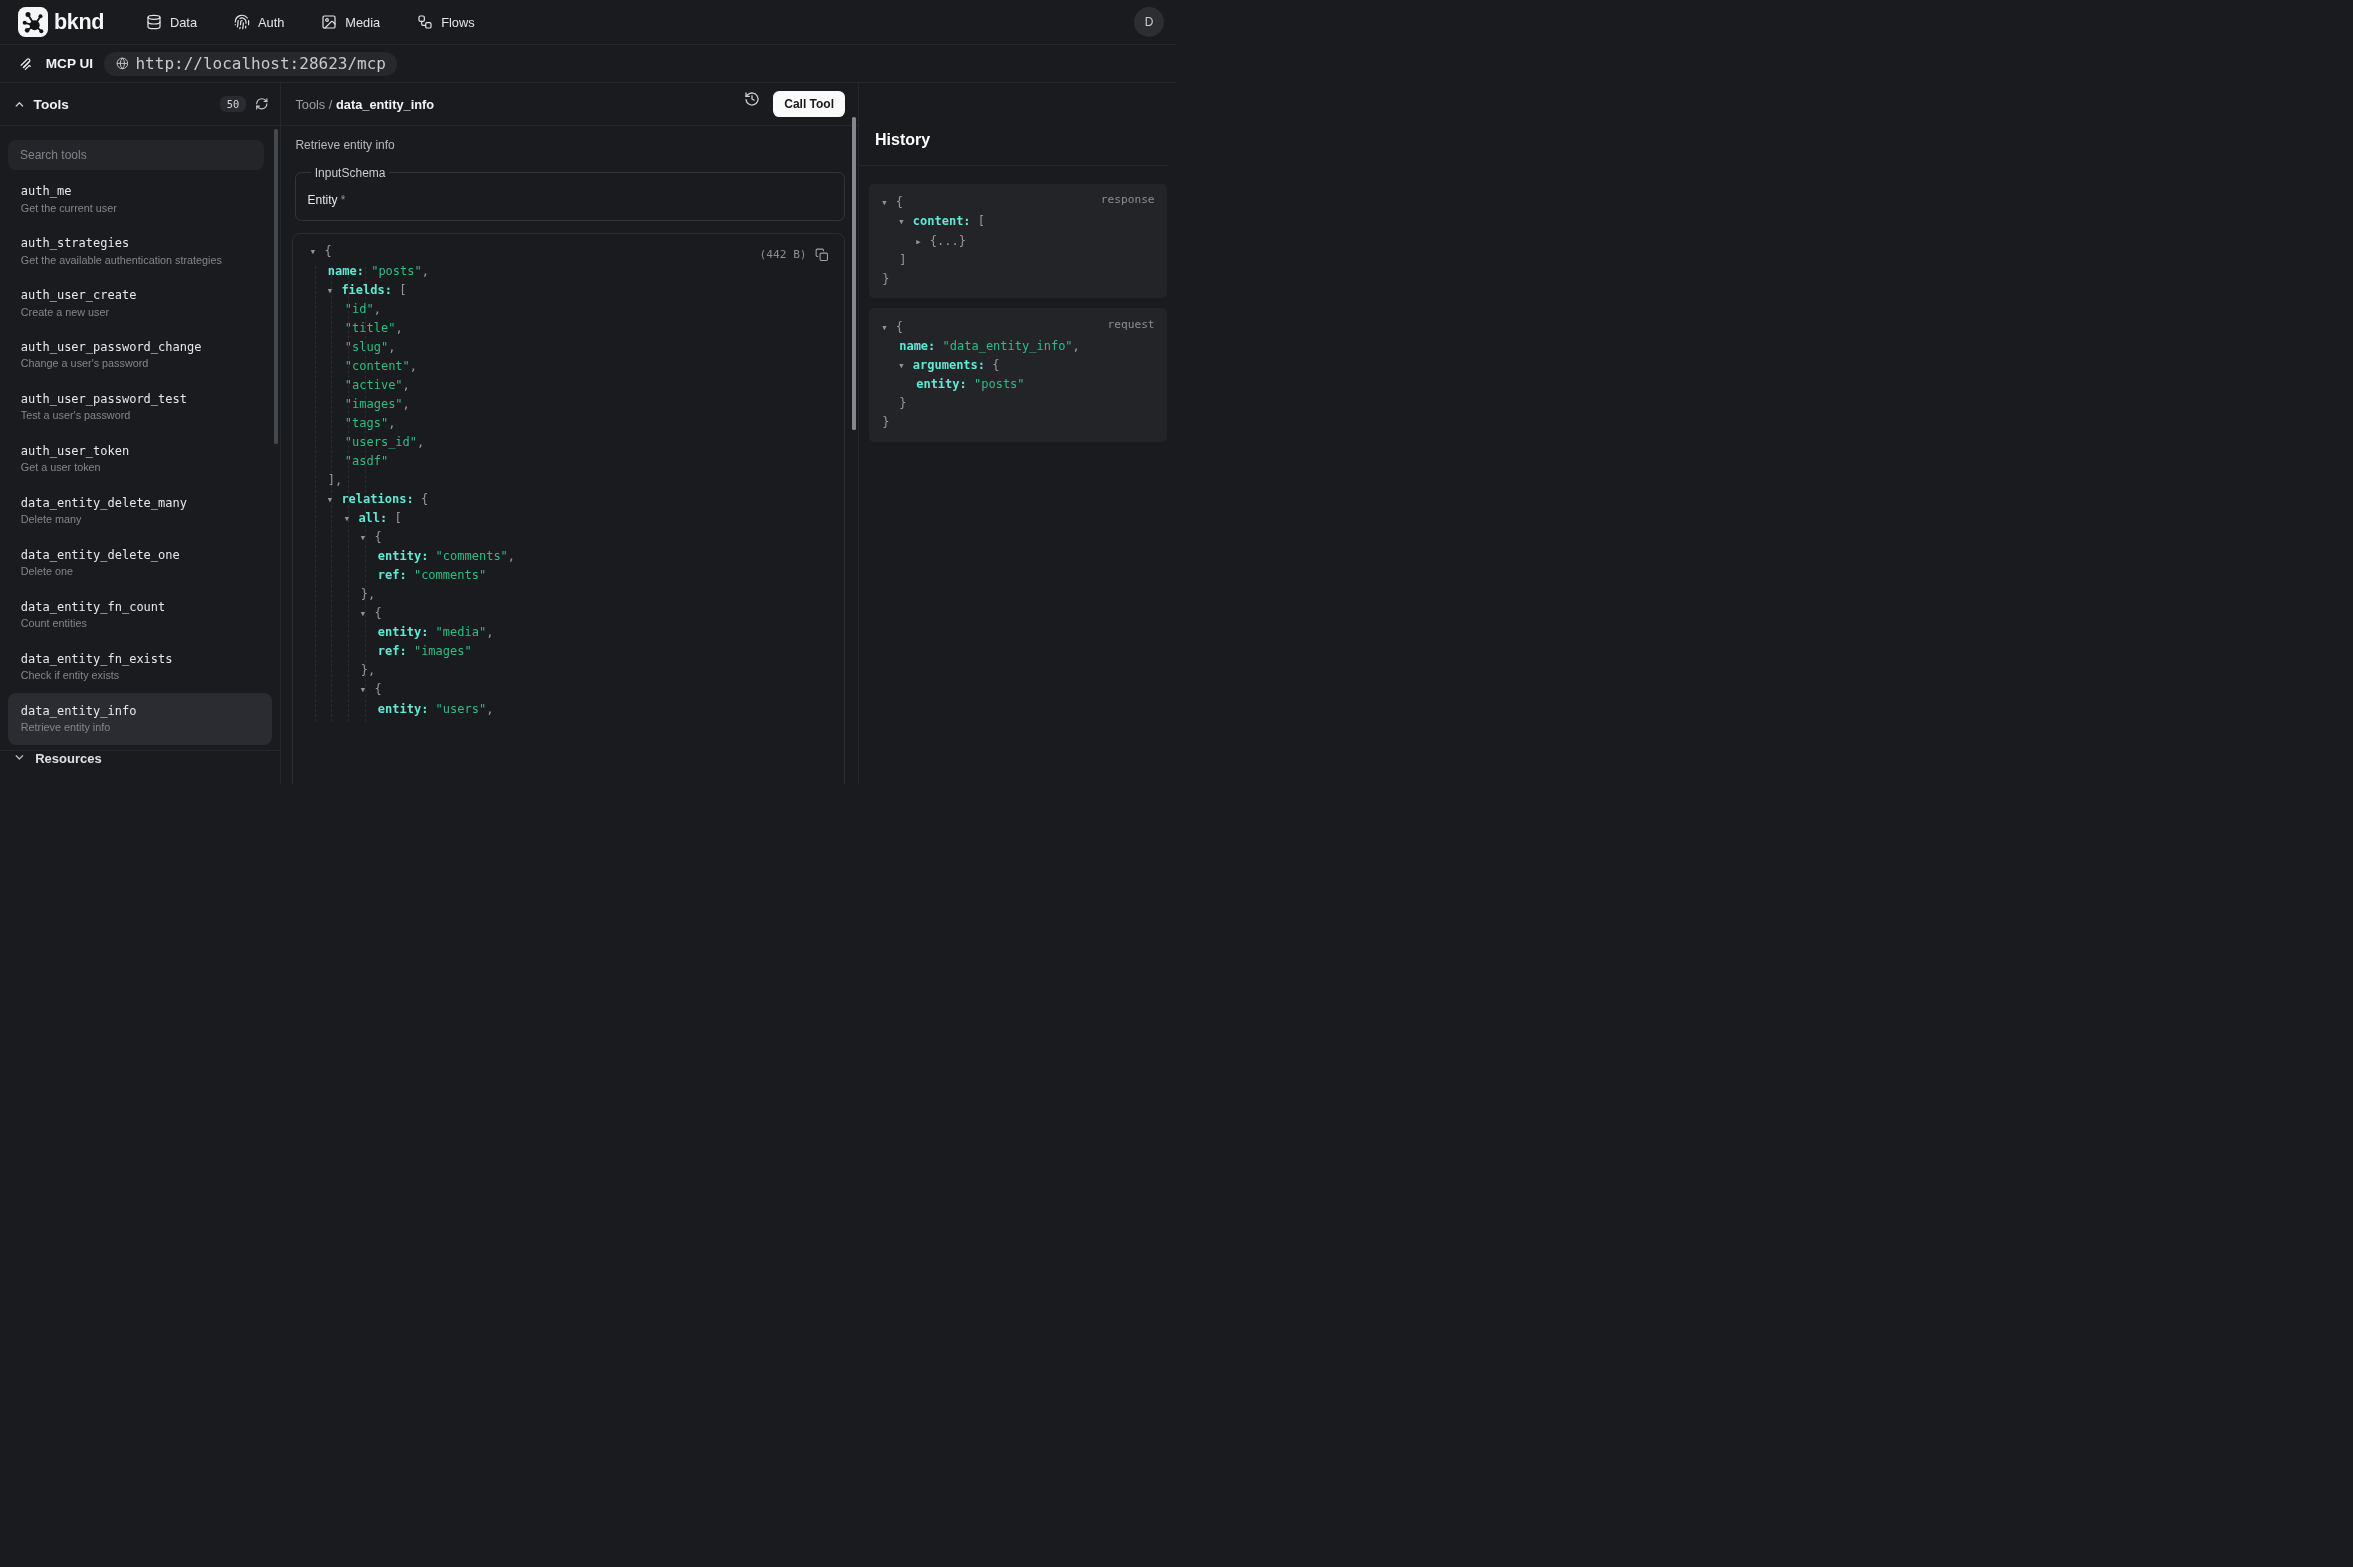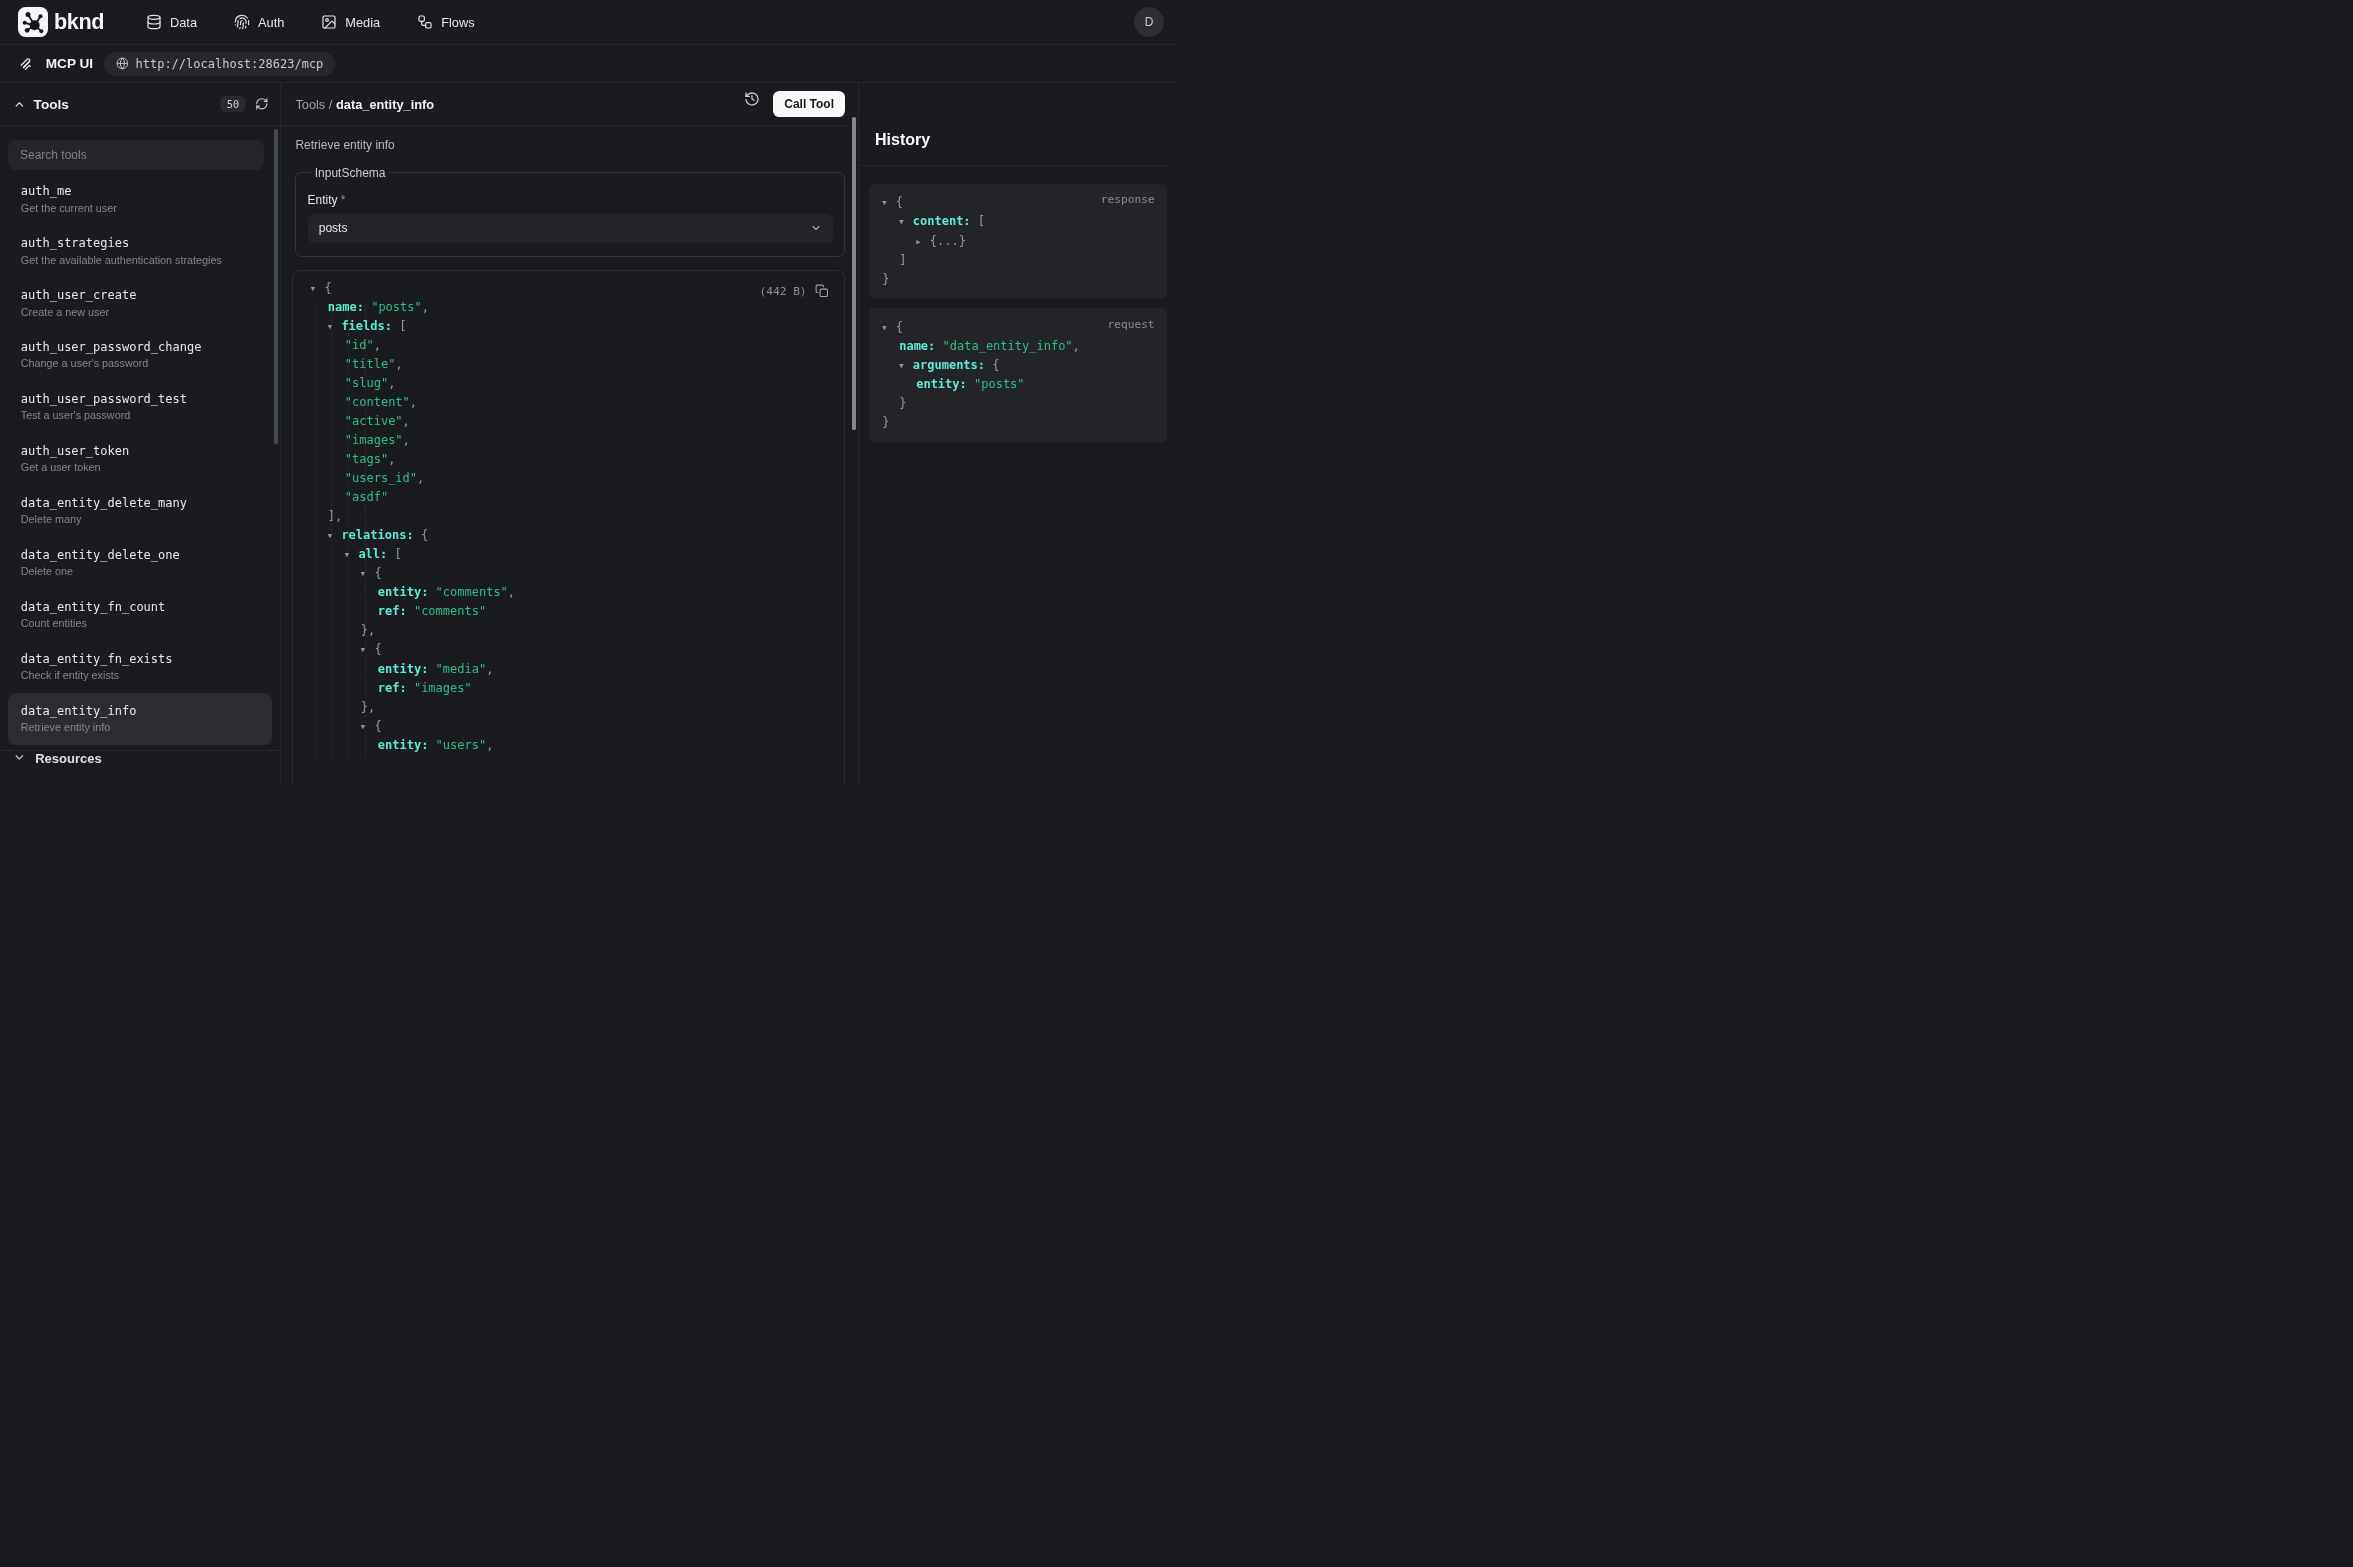--- a/index.html
+++ b/index.html
@@ -20,21 +20,21 @@
   .nav-item { display:flex; align-items:center; gap:8px; color:#e4e5e7; font-size:12.8px; cursor:pointer; }
   .nav-item svg { stroke:#e4e5e7; }
   .avatar { width:30px; height:30px; border-radius:50%; background:#2c2e32; color:#c9ccd0;
             display:flex; align-items:center; justify-content:center; font-size:12px; cursor:pointer; }
 
   
   .subhead { height:38px; display:flex; align-items:center; gap:11.2px; padding:0 17.6px;
              border-bottom:0.8px solid #26272b; }
   .subhead-title { font-size:13.6px; font-weight:700; color:#f2f3f4; }
   .url-pill { display:flex; align-items:center; gap:7.2px; background:#27282c; border-radius:798px;
-              height:24px; padding:0 11.2px; color:#c7c9cd; font-size:12px; cursor:pointer; }
+              height:24px; padding:0 11.2px; color:#c7c9cd; font-size:16px; cursor:pointer; }
   .url-pill svg { stroke:#c7c9cd; }
 
   
   .cols { display:flex; height:701px; position:relative; }
 
   
   .sidebar { width:281px; border-right:0.8px solid #26272b; display:flex; flex-direction:column; position:relative; }
   .side-head { height:43px; flex:none; display:flex; align-items:center; padding:0 11.2px 0 12.8px;
                border-bottom:0.8px solid #26272b; }
   .side-head svg { stroke:#c9cbce; }
@@ -291,26 +291,20 @@
       </div>
     </div>
 
     <div class="main-body">
       <div class="tool-about">Retrieve entity info</div>
 
       <fieldset class="schema">
         <legend>InputSchema</legend>
         <div class="field-label">
           <span>Entity</span><span class="req">*</span>
-        </div>
-        <div class="select">
-          <span>posts</span>
-          <svg width="12" height="12" viewBox="0 0 24 24" fill="none" stroke-width="2.2" stroke-linecap="round" stroke-linejoin="round">
-              <path d="m6 9 6 6 6-6"></path>
-            </svg>
         </div>
       </fieldset>
 
       <div class="result-card">
         <div class="code mono" id="main-code">
           <span class="guides">
             <i style="left:21.6px"></i><i style="left:38px"></i><i style="left:55px"></i><i style="left:72px"></i>
           </span>
           <div class="code-meta">
             <span class="code-size">(442 B)</span>

